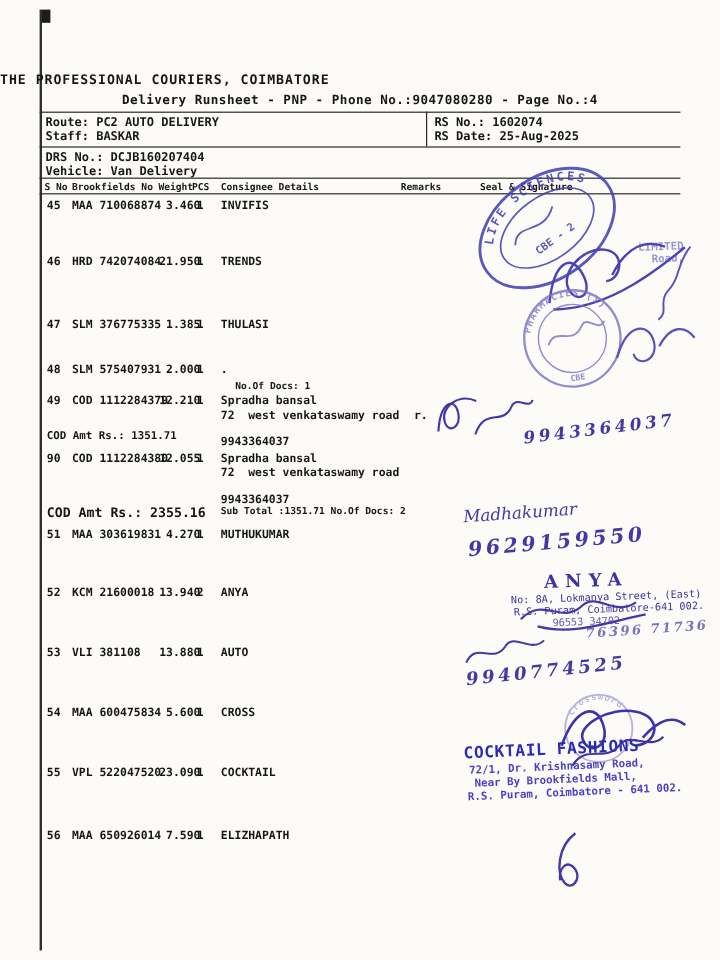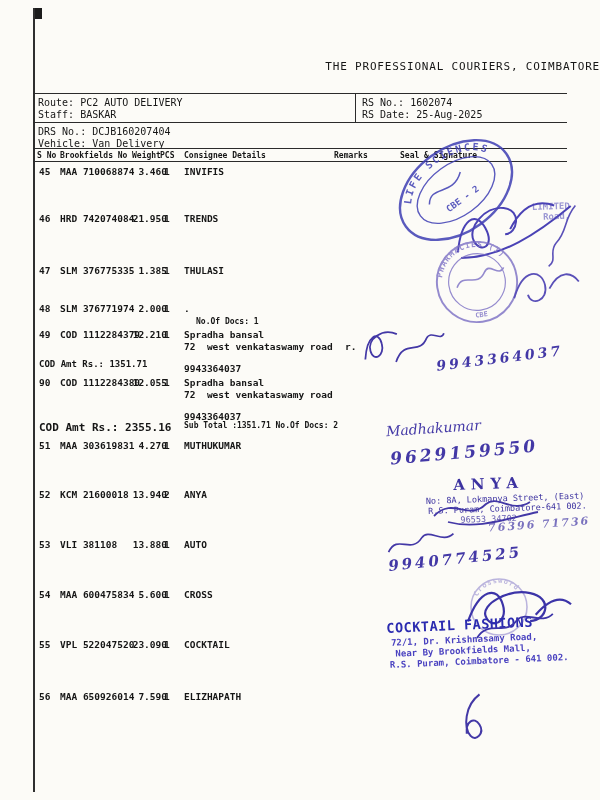--- a/index.html
+++ b/index.html
@@ -3,41 +3,42 @@
 <meta charset="utf-8">
 <style>
   *{margin:0;padding:0;box-sizing:border-box}
   html,body{width:600px;height:800px}
   body{background:#e9e7e1;position:relative}
   .sheet{position:absolute;left:0;top:0;width:600px;height:800px;background:#fcfbf7;overflow:hidden;
          font-family:"DejaVu Sans Mono",monospace;color:#161616}
   .abs{position:absolute;white-space:pre}
   .hr{position:absolute;height:1px;background:#2b2b2b}
   .vr{position:absolute;width:1px;background:#2b2b2b}
-  .title{font-size:11px;font-weight:400;letter-spacing:.8px;width:600px;text-align:right}
+  .title{font-size:11px;font-weight:700;letter-spacing:.8px;width:600px;text-align:left}
   .subtitle{font-size:10.5px;font-weight:700;letter-spacing:.4px;width:600px;text-align:center}
-  .meta{font-size:10px;font-weight:400}
+  .meta{font-size:10px;font-weight:700}
   .th{font-size:8px;font-weight:700}
   .trow{position:absolute;left:0;width:528px;height:14px}
   .trow span{position:absolute;top:0;font-size:9.5px;font-weight:700;white-space:pre}
   .c1{left:39px}.c2{left:60px}.c3{left:113px;width:54px;text-align:right}.c4{left:164px}.c5{left:184px}
   .stampBlock{position:absolute;color:#4a42b5}
   .hw{position:absolute;color:#4338a6;font-family:"DejaVu Serif",serif;font-style:italic;white-space:pre}
   .hwdigits{font-family:"DejaVu Serif",serif;font-style:italic;font-weight:700}
   svg{position:absolute;overflow:visible}
 </style>
 </head>
 <body>
 
 <div class="sheet">
 
   <div class="abs" style="left:33px;top:8px;width:2px;height:784px;background:#2f2f2f"></div>
   <div class="abs" style="left:35px;top:8px;width:7px;height:11px;background:#1c1c1c"></div>
 
   <div class="abs title" style="left:0;top:60px">THE PROFESSIONAL COURIERS, COIMBATORE</div>
+  <div class="abs subtitle" style="left:0;top:78px">Delivery Runsheet - PNP - Phone No.:9047080280 - Page No.:4</div>
 
   <div class="hr" style="left:33px;top:93px;width:534px"></div>
   <div class="abs meta" style="left:38px;top:97px">Route: PC2 AUTO DELIVERY</div>
   <div class="abs meta" style="left:38px;top:109px">Staff: BASKAR</div>
   <div class="vr" style="left:355px;top:93px;height:29px"></div>
   <div class="abs meta" style="left:362px;top:97px">RS No.: 1602074</div>
   <div class="abs meta" style="left:362px;top:109px">RS Date: 25-Aug-2025</div>
   <div class="hr" style="left:33px;top:122px;width:534px"></div>
   <div class="abs meta" style="left:38px;top:126px">DRS No.: DCJB160207404</div>
   <div class="abs meta" style="left:38px;top:138px">Vehicle: Van Delivery</div>
@@ -71,21 +72,21 @@
   <div class="trow" style="top:265px">
     <span class="c1">47</span>
     <span class="c2">SLM 376775335</span>
     <span class="c3">1.385</span>
     <span class="c4">1</span>
     <span class="c5">THULASI</span>
   </div>
 
   <div class="trow" style="top:303px">
     <span class="c1">48</span>
-    <span class="c2">SLM 376771974</span>
+    <span class="c2">SLM 575407931</span>
     <span class="c3">2.000</span>
     <span class="c4">1</span>
     <span class="c5">.</span>
     <span style="left:196px;top:14px;font-size:8px">No.Of Docs: 1</span>
   </div>
 
   <div class="trow" style="top:329px">
     <span class="c1">49</span>
     <span class="c2">COD 1112284379</span>
     <span class="c3">12.210</span>

